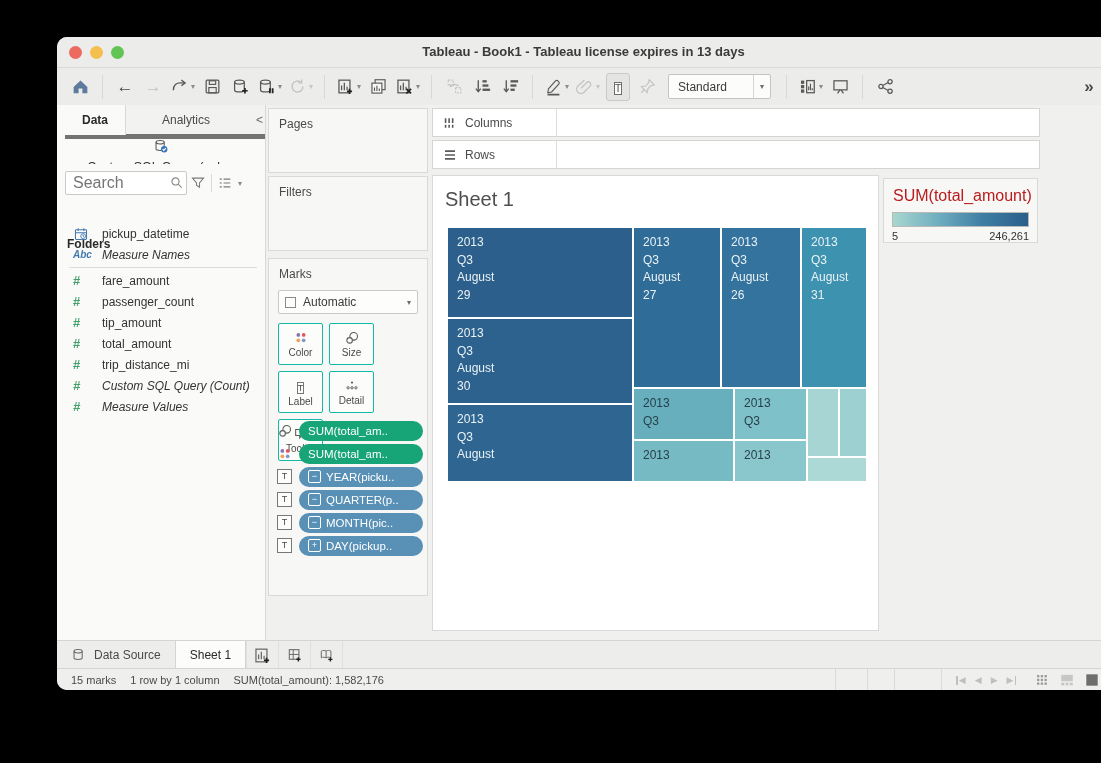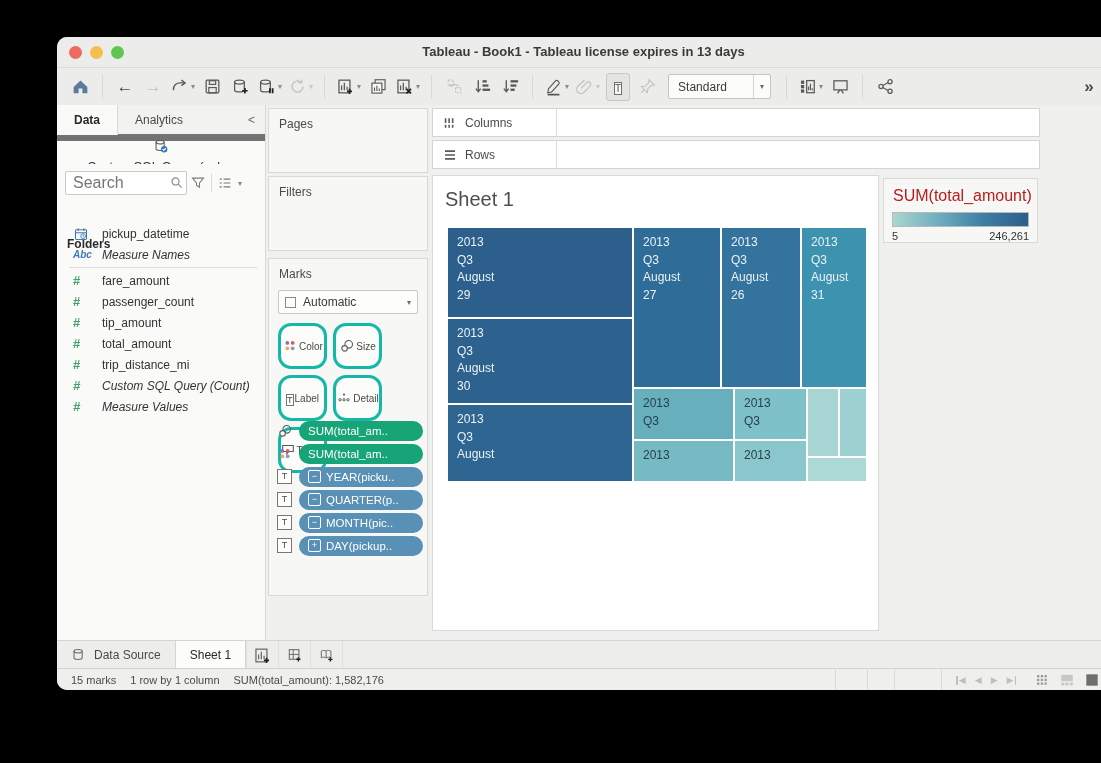--- a/index.html
+++ b/index.html
@@ -24,21 +24,21 @@
   .tglyph{font-size:17px;color:#4A4A4A;line-height:19px;}
   .tbox{width:14px;height:14px;border:1px solid #6E6E6C;font-size:10px;line-height:13px;text-align:center;color:#4A4A4A;background:#FDFDFC;}
   .fitsel{display:flex;align-items:center;height:23px;background:#FCFCFB;border:1px solid #C4C4C2;border-radius:2px;
     width:92px;padding-left:9px;font-size:12px;color:#3A3A3A;margin:0 4px;}
   .fitsel .fsc{margin-left:auto;border-left:1px solid #D4D4D2;height:100%;display:flex;align-items:center;padding:0 6px;font-size:8px;color:#6A6A68;}
   .overflow{font-size:17px;font-weight:bold;color:#4A4A4A;margin-left:4px;}
   
   .main{position:absolute;left:0;top:68px;right:0;height:535px;background:#F0F0EE;}
   
   .sidebar{position:absolute;left:0;top:0;width:208px;height:100%;background:#FAFAF9;border-right:1px solid #D8D8D6;}
-  .tabrow{position:absolute;left:0;top:0;right:0;height:29px;background:#F2F2F0;border-bottom:7px solid #737373;display:flex;}
+  .tabrow{position:absolute;left:8px;top:0;right:0;height:29px;background:#F2F2F0;border-bottom:5px solid #737373;display:flex;gap:19px;}
   .ptab{display:flex;align-items:center;padding:0 17px;font-size:12px;color:#4A4A4A;border-right:1px solid #D9D9D7;}
   .ptab.active{background:#FAFAF9;font-weight:bold;color:#2A2A2A;border-bottom:1px solid #FAFAF9;margin-bottom:-1px;}
   .collapse{margin-left:auto;padding:0 10px;display:flex;align-items:center;font-size:12px;color:#6A6A68;}
   .dsrow{position:absolute;left:0;top:33px;right:0;height:26px;display:flex;align-items:center;padding:0 10px;gap:6px;
     font-size:12.5px;color:#333;white-space:nowrap;overflow:hidden;flex-direction:column;}
   .searchrow{position:absolute;left:8px;top:66px;right:6px;height:24px;display:flex;align-items:center;gap:3px;}
   .searchbox{width:120px;height:22px;border:1px solid #C9C9C7;background:#FFF;display:flex;align-items:center;border-radius:2px;}
   .searchbox input{border:0;outline:0;background:transparent;width:96px;font-size:16px;color:#555;padding:0 0 0 7px;font-family:inherit;}
   .vsep{width:1px;height:18px;background:#D8D8D6;margin:0 2px;}
   .folders{position:absolute;left:10px;top:98px;font-size:12px;font-weight:bold;color:#2A2A2A;margin-top:34px;}
@@ -50,22 +50,22 @@
   .abctxt{font-size:10px;color:#4379B0;font-weight:bold;}
   .hash{font-size:13px;color:#43A06A;font-weight:bold;}
   
   .card{position:absolute;background:#F7F7F6;border:1px solid #D9D9D7;}
   .cardlabel{font-size:12px;color:#4A4A4A;padding:8px 0 0 10px;}
   .autosel{margin:9px 9px 0 9px;height:22px;border:1px solid #C9C9C7;background:#FDFDFC;border-radius:2px;
     display:flex;align-items:center;padding:0 6px;font-size:12px;color:#3A3A3A;gap:7px;}
   .autosel .sq{width:9px;height:9px;border:1px solid #8A8A88;}
   .autosel .ac{margin-left:auto;font-size:8px;color:#6A6A68;}
   .mbtns{position:absolute;left:9px;top:64px;width:142px;display:flex;flex-wrap:wrap;gap:6px;}
-  .mbtn{width:43px;height:40px;background:#FCFCFB;border:3px solid #14b8a6;border-radius:13px;
-    display:flex;align-items:center;justify-content:center;gap:1px;}
+  .mbtn{width:43px;height:40px;background:#FCFCFB;border:1px solid #14b8a6;border-radius:2px;
+    display:flex;flex-direction:column;align-items:center;justify-content:center;gap:1px;}
   .mbtn .mlab{font-size:10px;color:#4A4A4A;}
   .pills{position:absolute;left:6px;top:160px;right:4px;}
   .prow{height:23px;display:flex;align-items:center;gap:5px;}
   .prow .pic{width:19px;display:flex;justify-content:center;flex:none;}
   .pill{height:20px;border-radius:10px;display:flex;align-items:center;color:#FFF;font-size:11.5px;
     padding:0 8px 0 9px;width:116px;white-space:nowrap;overflow:hidden;}
   .pbox{width:11px;height:11px;border:1px solid #FFF;border-radius:2px;font-size:9px;line-height:10px;text-align:center;
     margin-right:5px;flex:none;}
   .labbox{width:13px;height:13px;border:1px solid #77777, ;border:1px solid #777775;background:#FDFDFC;
     font-size:9px;line-height:12px;text-align:center;color:#4A4A4A;}

